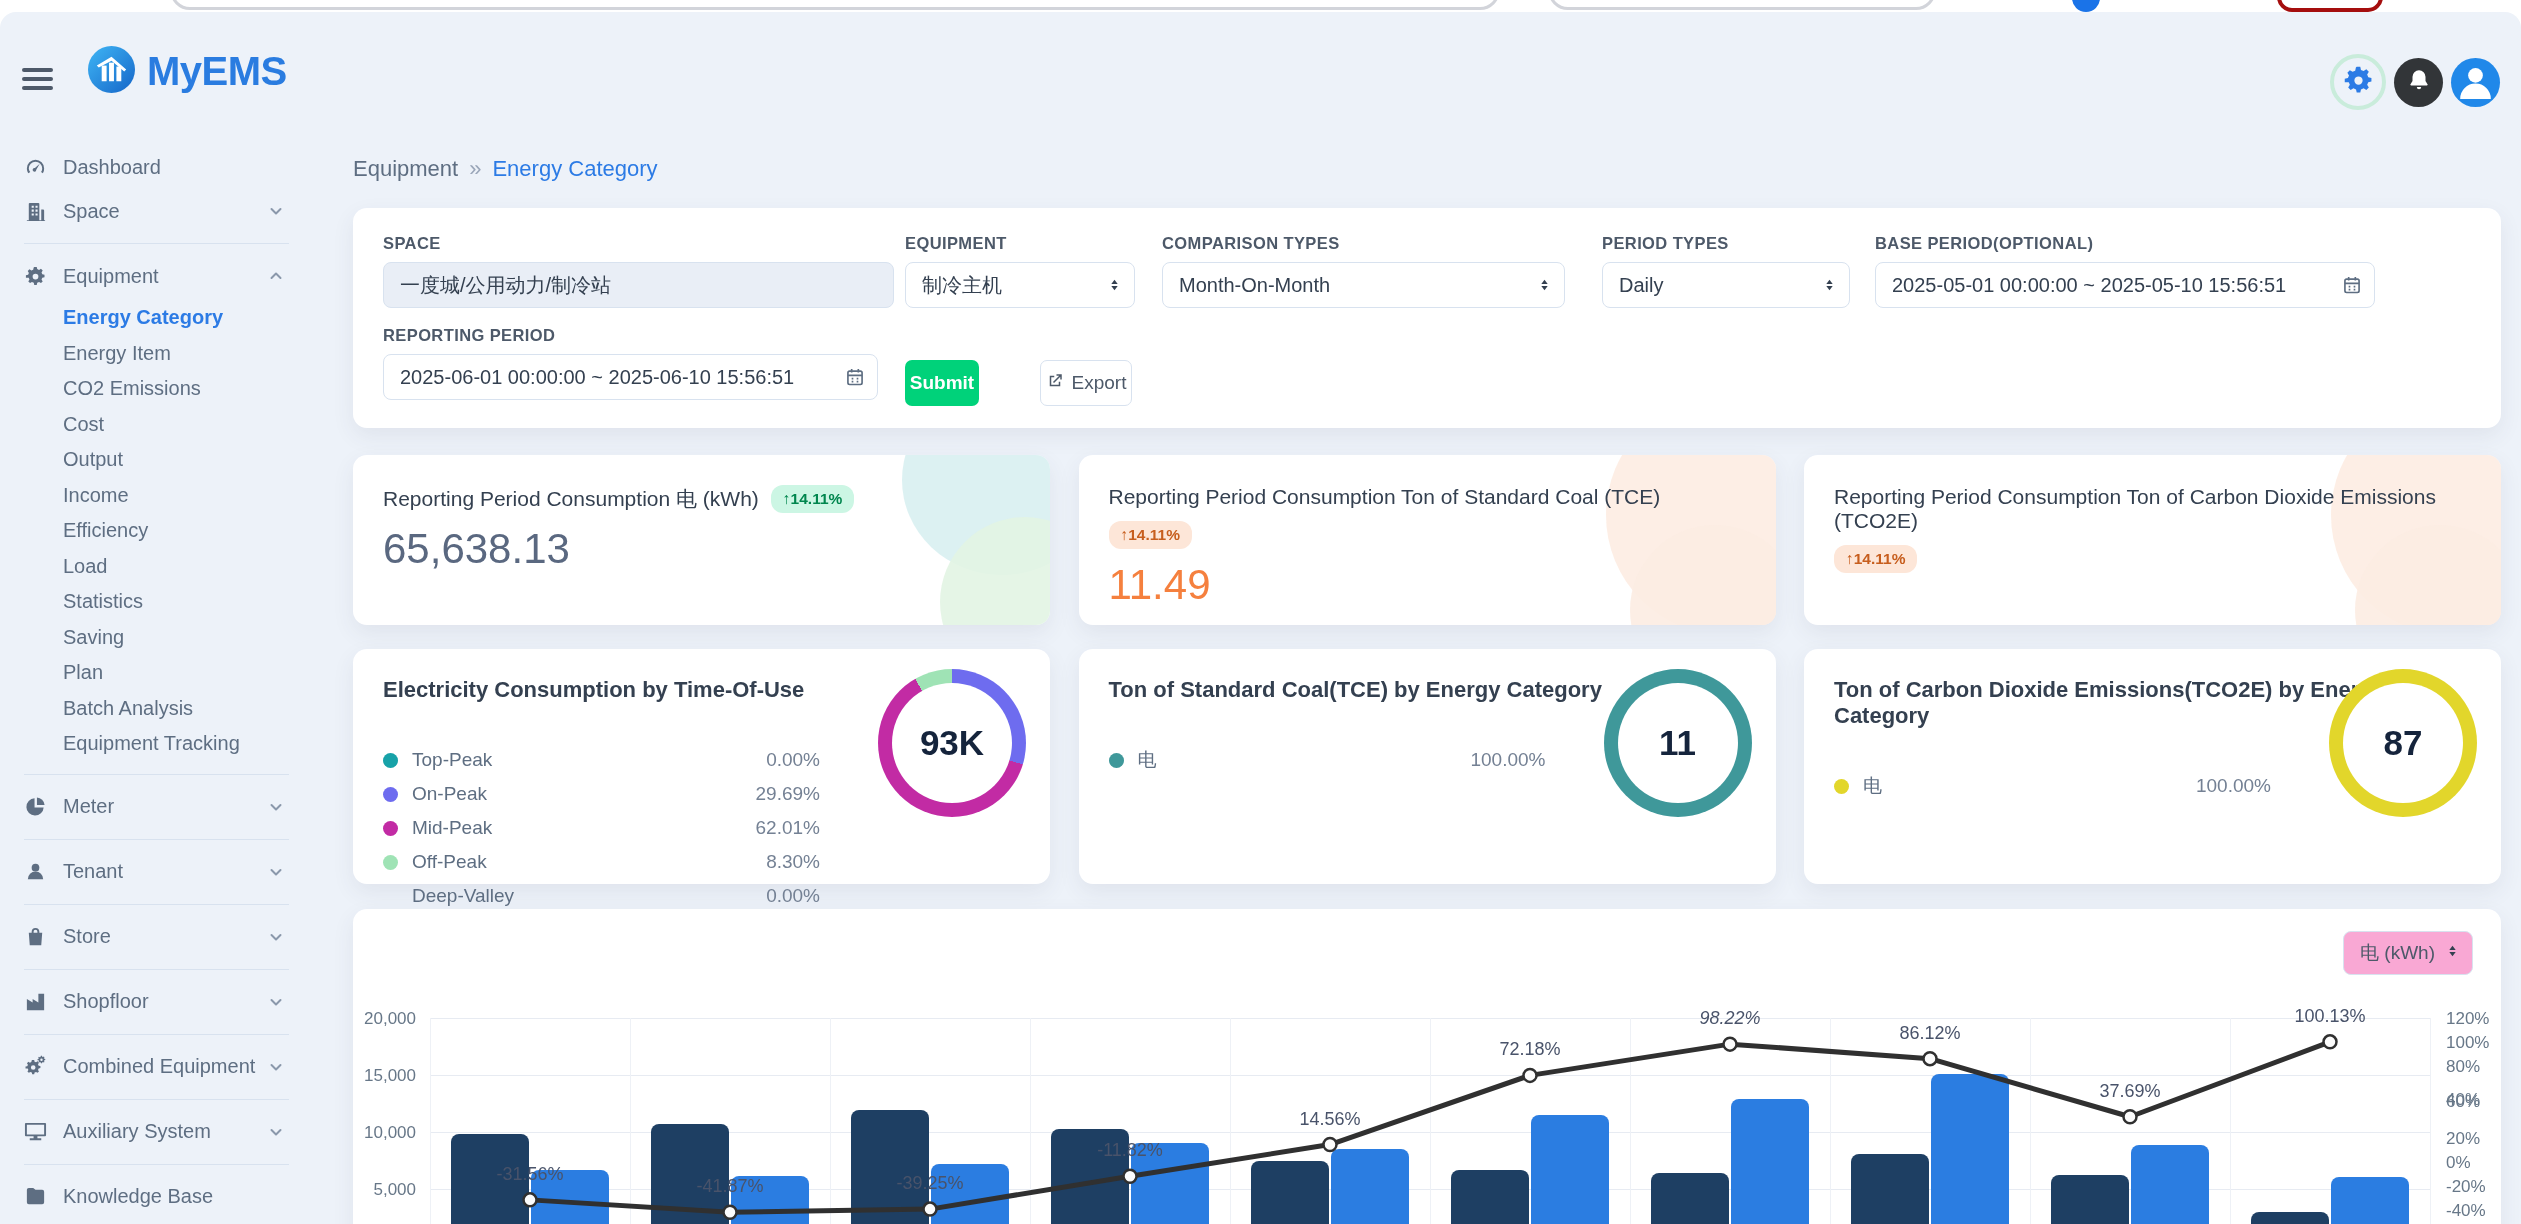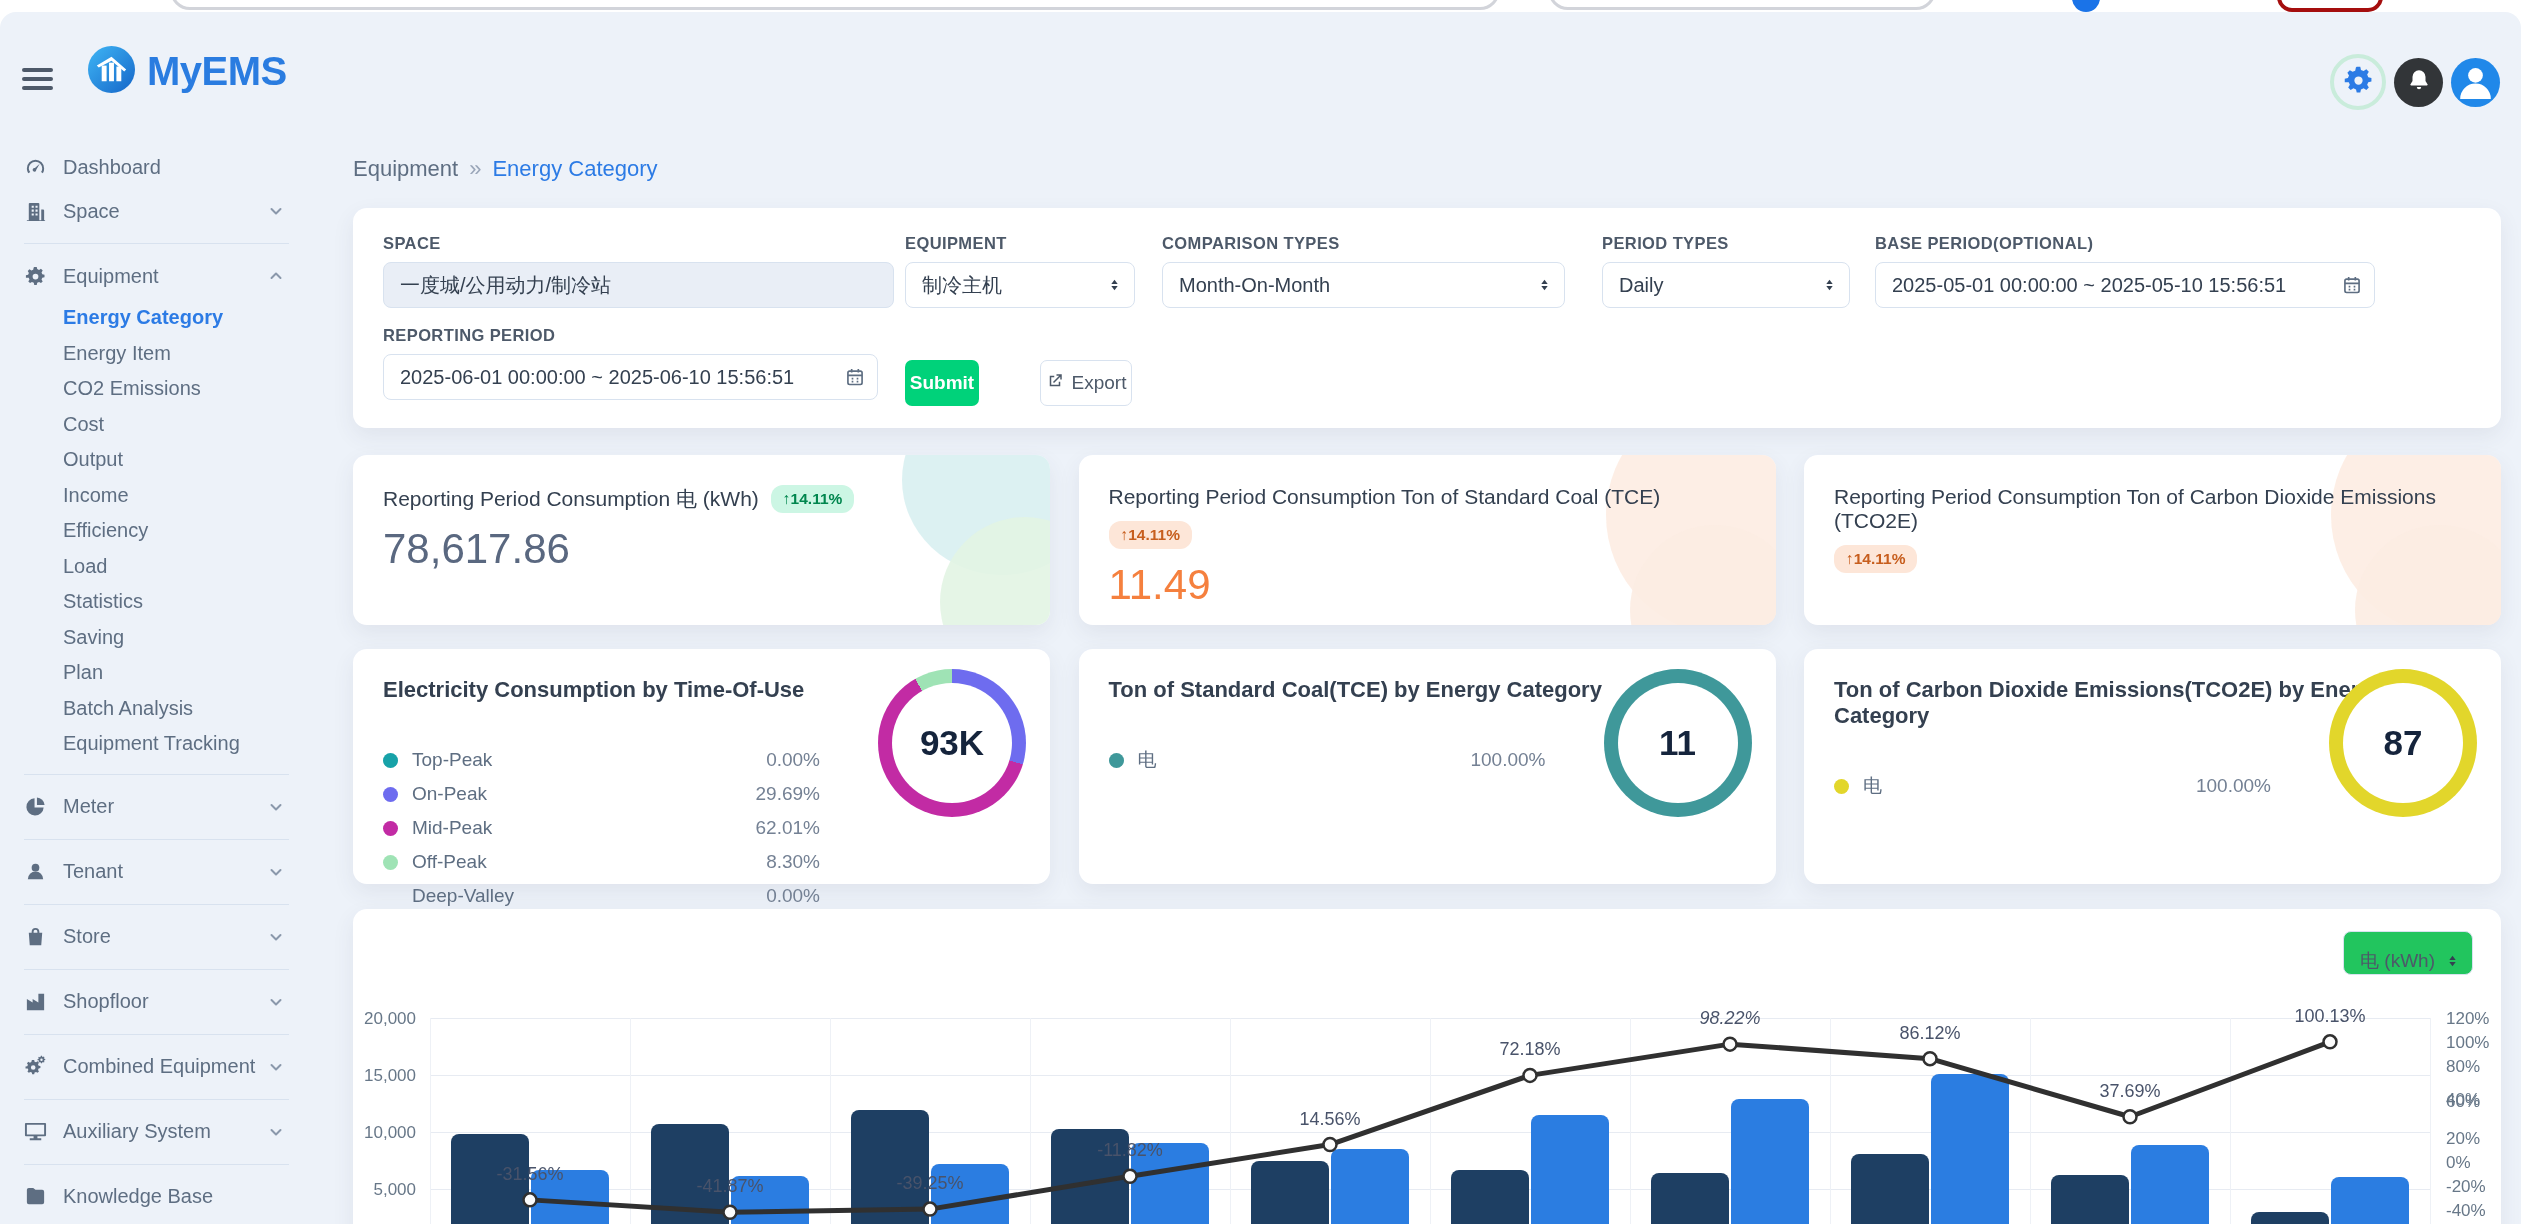--- a/index.html
+++ b/index.html
@@ -83,21 +83,21 @@
   .legend-row{display:flex;align-items:center;height:34px;}
   .legend-dot{width:15px;height:15px;border-radius:50%;margin-right:14px;flex:none;}
   .legend-name{font-size:19px;color:#5e6e82;}
   .legend-pct{margin-left:auto;font-size:19px;color:#748194;}
   .donut{position:absolute;right:24px;top:20px;width:148px;height:148px;border-radius:50%;}
   .donut-hole{position:absolute;inset:14px;border-radius:50%;background:#fff;display:flex;align-items:center;justify-content:center;font-size:35px;font-weight:700;color:#15243c;}
 
   
   .chart-card{position:absolute;left:0;top:897px;width:2148px;height:460px;}
   .chart-title{position:absolute;left:30px;top:26px;font-size:27px;font-weight:600;color:#344050;}
-  .unit-select{position:absolute;right:28px;top:22px;height:44px;min-width:128px;border:1px solid #d8e2ef;border-radius:8px;background:#22c55e;display:flex;align-items:flex-end;justify-content:space-between;gap:10px;padding:0 12px 0 16px;font-size:19px;color:#4d5969;cursor:pointer;}
+  .unit-select{position:absolute;right:28px;top:22px;height:44px;min-width:128px;border:1px solid #d8e2ef;border-radius:8px;background:#f9a8d4;display:flex;align-items:center;justify-content:space-between;gap:10px;padding:0 12px 0 16px;font-size:19px;color:#4d5969;cursor:pointer;}
   .plot{position:absolute;left:77px;top:109px;width:2000px;height:228px;}
   .hgrid{position:absolute;left:0;width:2000px;height:1px;background:#e7ebf2;}
   .vgrid{position:absolute;top:0;width:1px;height:228px;background:#eef1f6;}
   .ytick-l{position:absolute;left:-74px;width:60px;text-align:right;font-size:17px;color:#677788;}
   .ytick-r{position:absolute;left:2016px;font-size:17px;color:#677788;}
   .bar{position:absolute;width:78px;border-radius:8px 8px 0 0;}
   .trend-svg{position:absolute;left:0;top:0;overflow:visible;}
   .pct-label{position:absolute;transform:translateX(-50%);font-size:18px;color:#49536a;white-space:nowrap;}
 </style>
 </head>
@@ -403,21 +403,21 @@
     </div>
 
     <div class="kpi-row" id="kpiRow">
         <div class="card kpi-card deco-green">
           <span class="deco d1"></span>
           <span class="deco d2"></span>
           <div class="kpi-head">
             <span class="kpi-title">Reporting Period Consumption 电 (kWh)</span>
             <span class="kpi-badge badge-success">↑14.11%</span>
           </div>
-          <div class="kpi-value" style="color: rgb(90, 104, 128);">78,617.86</div>
+          <div class="kpi-value" style="color: rgb(90, 104, 128);">65,638.13</div>
         </div>
         <div class="card kpi-card deco-orange">
           <span class="deco d1"></span>
           <span class="deco d2"></span>
           <div class="kpi-head">
             <span class="kpi-title">Reporting Period Consumption Ton of Standard Coal (TCE)</span>
             <span class="kpi-badge badge-warning">↑14.11%</span>
           </div>
           <div class="kpi-value" style="color: rgb(245, 128, 62);">11.49</div>
         </div>

